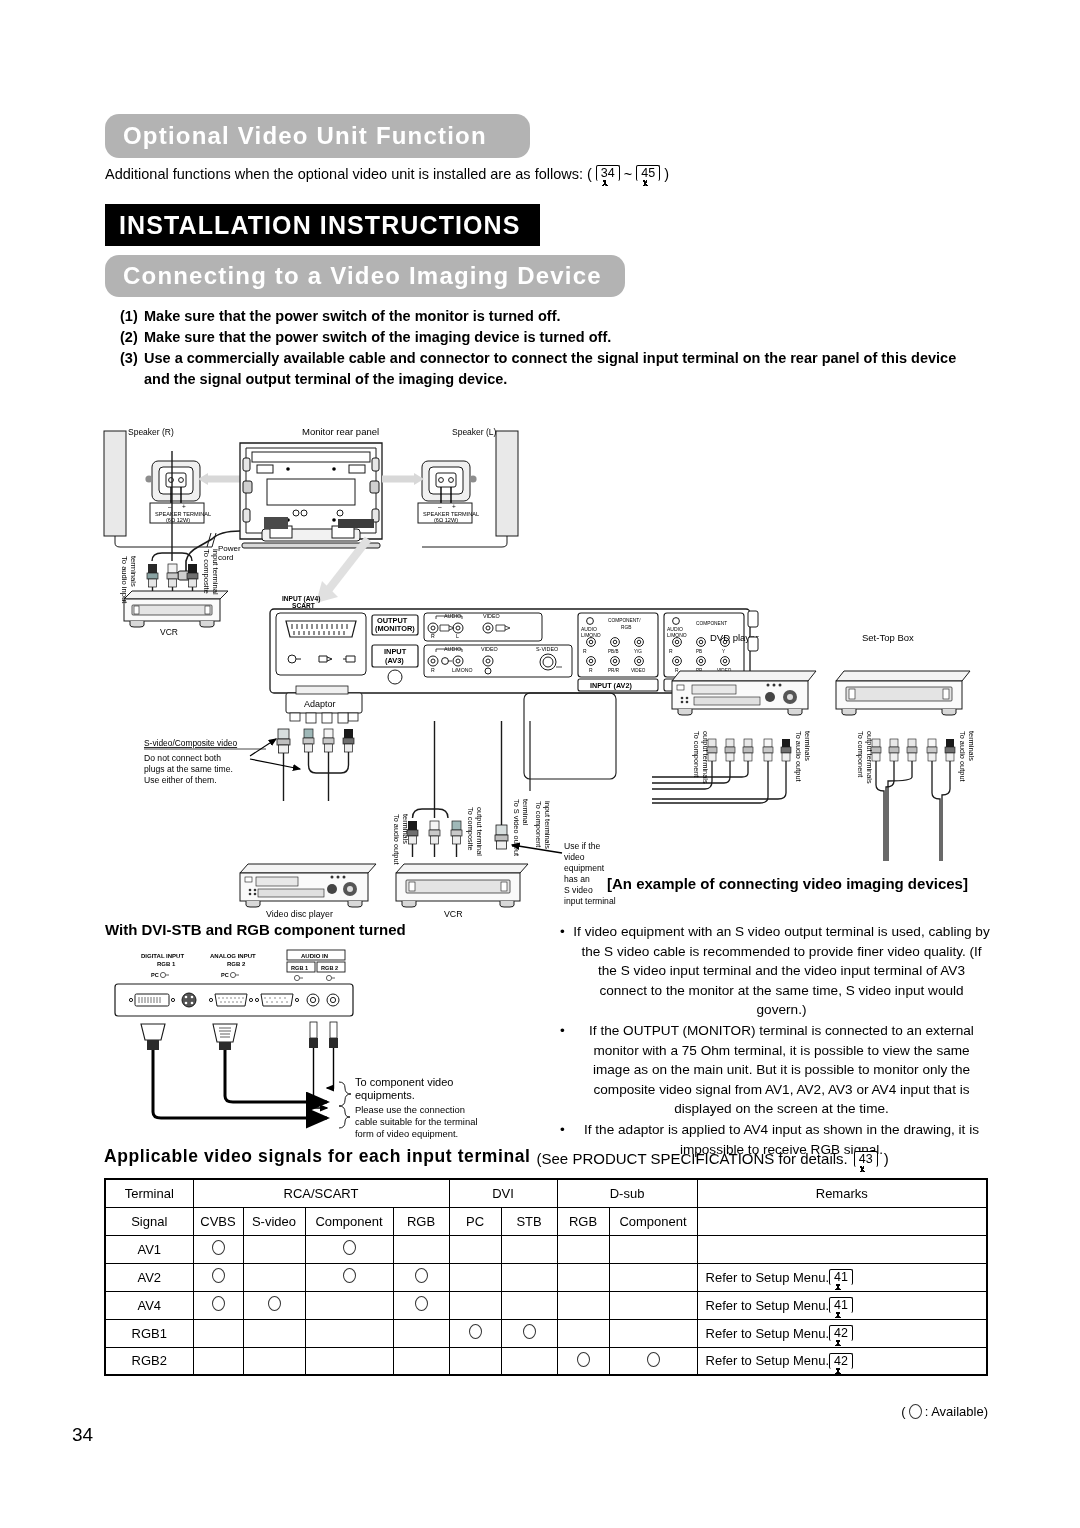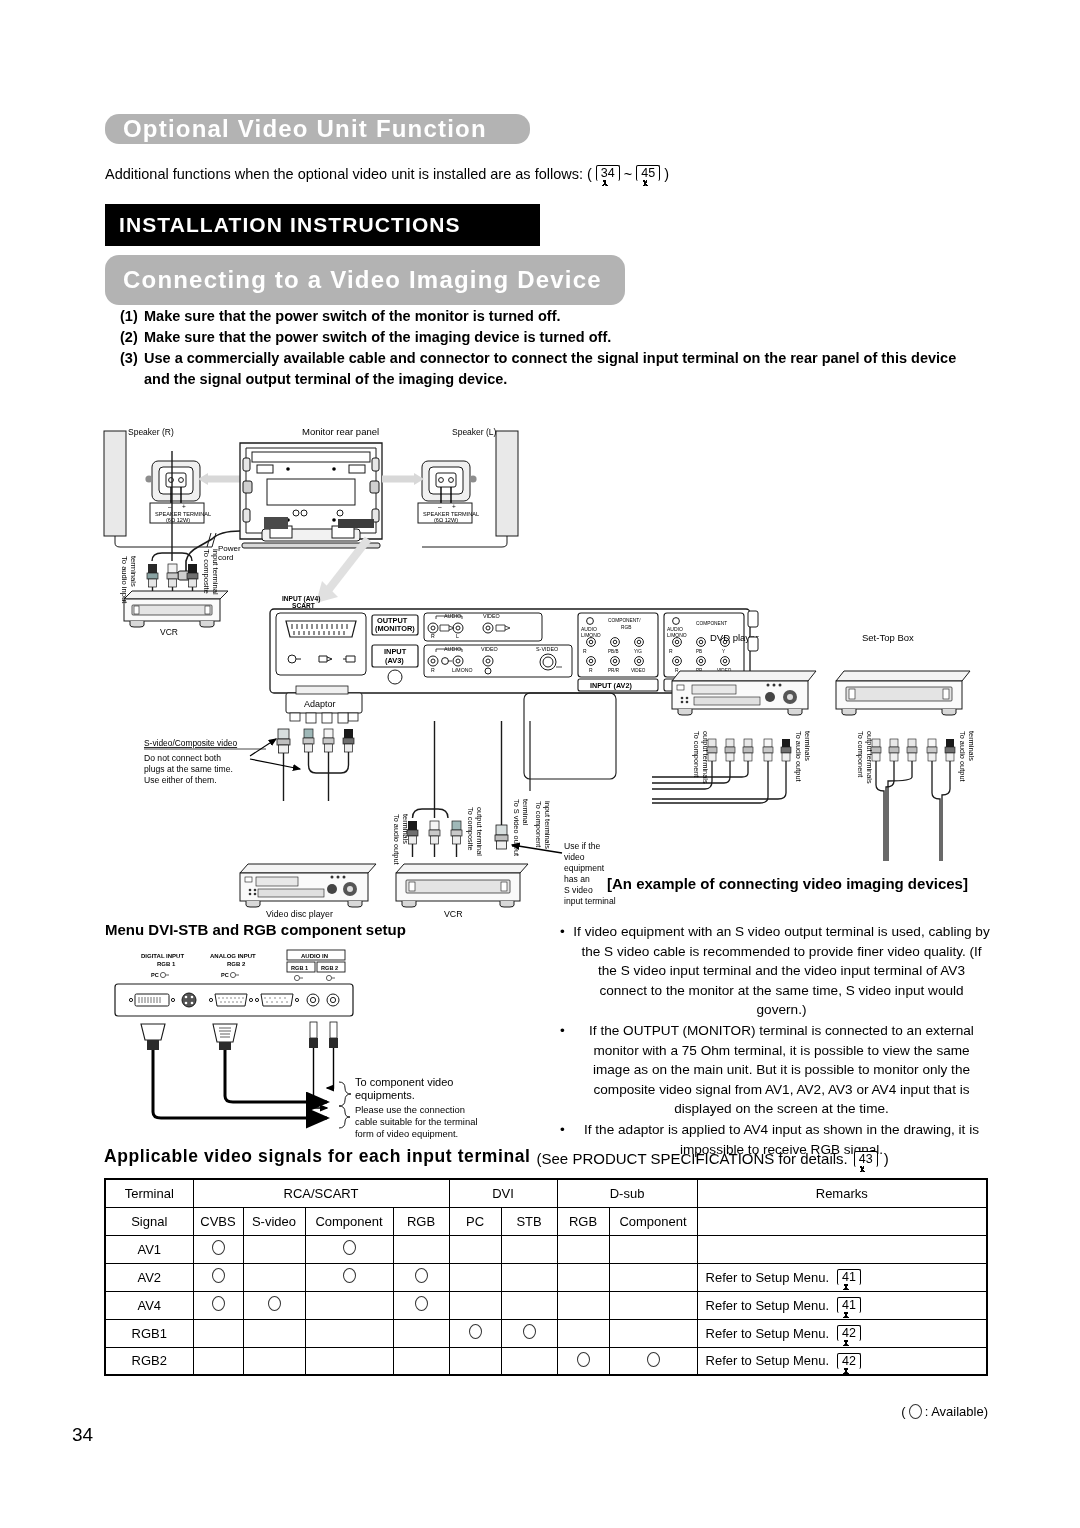--- a/index.html
+++ b/index.html
@@ -28,23 +28,23 @@
   .banner-black {
     position:absolute;
     background:#000000;
     color:#ffffff;
     font-weight:bold;
     display:flex; align-items:center;
     padding-left:14px;
     letter-spacing:1.1px;
   }
 
-  #banner-optional { left:105px; top:114px; width:425px; height:30px; font-size:24px; }
-  #banner-install  { left:105px; top:204px; width:435px; height:42px; font-size:21px; }
-  #banner-connect  { left:105px; top:255px; width:520px; height:50px; font-size:24px; }
+  #banner-optional { left:105px; top:114px; width:425px; height:44px; font-size:24px; }
+  #banner-install  { left:105px; top:204px; width:435px; height:42px; font-size:25px; }
+  #banner-connect  { left:105px; top:255px; width:520px; height:42px; font-size:24px; }
 
   
   #intro-line {
     position:absolute; left:105px; top:165px; width:800px;
     font-size:14.5px; line-height:18px;
     display:flex; align-items:flex-start; gap:4px;
   }
 
   
   .bookmark {
@@ -128,21 +128,21 @@
   }
   #sigtable .outer-top td, #sigtable .outer-top th { border-top:2px solid #000; }
   #sigtable tr td:first-child, #sigtable tr th:first-child { border-left:2px solid #000; }
   #sigtable tr td:last-child, #sigtable tr th:last-child { border-right:2px solid #000; }
   #sigtable tr:last-child td { border-bottom:2px solid #000; }
   #sigtable td.remarks { text-align:left; padding-left:8px; }
   .circ {
     display:inline-block; width:13px; height:15px;
     border:1.3px solid #333; border-radius:50%;
   }
-  .remark-wrap { display:inline-flex; align-items:center; gap:8px; }
+  .remark-wrap { display:inline-flex; align-items:center; gap:0; }
 
   
   #legend {
     position:absolute; right:92px; top:1404px;
     font-size:13px;
     display:flex; align-items:center; gap:3px;
   }
   #page-num {
     position:absolute; left:72px; top:1424px;
     font-size:19px;
@@ -640,21 +640,21 @@
       <text transform="translate(869,310) rotate(90)" font-size="7.4" fill="#000" stroke="none">terminals</text>
 
       <path d="M552 356 L552 382" stroke="none"></path>
       <path d="M650 272 L650 272" stroke="none"></path>
       <rect x="648" y="190" width="10" height="16" rx="2" fill="#fff" stroke="#1a1a1a"></rect>
       <rect x="648" y="216" width="10" height="14" rx="2" fill="#fff" stroke="#1a1a1a"></rect>
     </g>
   </svg>
   </div>
 
-  <div id="dvi-heading">Menu DVI-STB and RGB component setup</div>
+  <div id="dvi-heading">With DVI-STB and RGB component turned</div>
 
   <div id="dvi-diagram">
   <svg width="440" height="200" viewBox="0 0 440 200" xmlns="http://www.w3.org/2000/svg" font-family="Liberation Sans, sans-serif">
     <defs>
       <marker id="arr2" markerWidth="8" markerHeight="7" refX="7" refY="3.5" orient="auto">
         <path d="M0,0 L8,3.5 L0,7 z" fill="#000"></path>
       </marker>
       <marker id="arr3" markerWidth="6" markerHeight="5" refX="5" refY="2.5" orient="auto">
         <path d="M0,0 L6,2.5 L0,5 z" fill="#000"></path>
       </marker>

